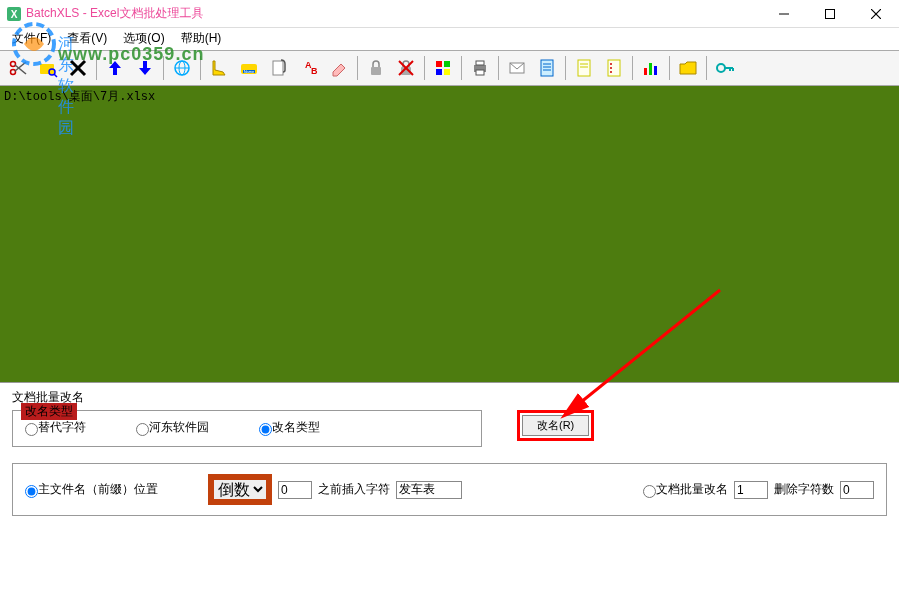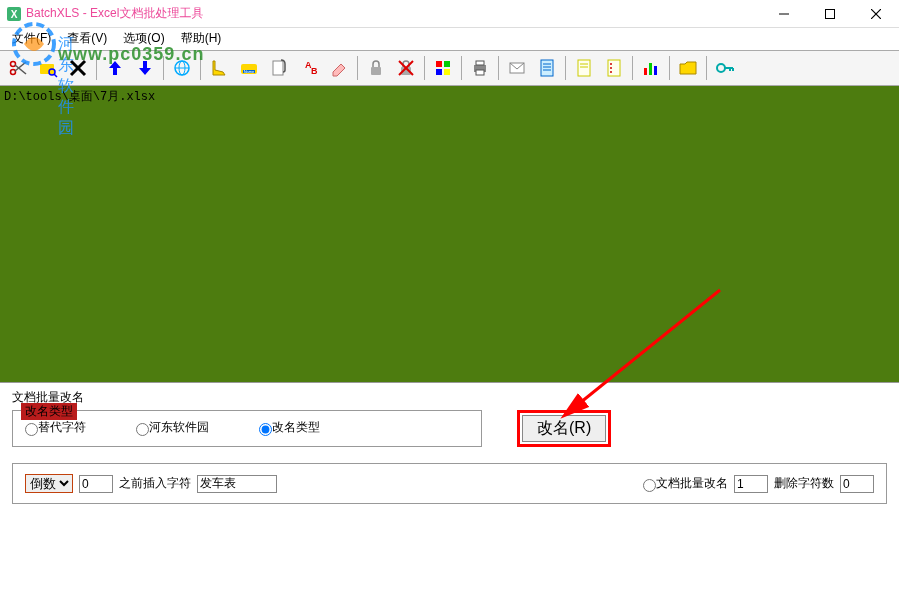--- a/index.html
+++ b/index.html
@@ -101,35 +101,35 @@
     .action-btn-border {
       border: 3px solid #ff0000;
       padding: 2px;
       display: inline-block;
     }
     .action-btn {
       padding: 2px 14px;
       background: #efefef;
       border: 1px solid #888;
       cursor: pointer;
-      font-size: 16px;
+      font-size: 11px;
       font-family: inherit;
     }
 
     .options-group {
       border: 1px solid #999;
       padding: 10px 12px;
       display: flex;
       align-items: center;
       gap: 8px;
     }
     .options-group .section { display: flex; align-items: center; gap: 6px; }
     input[type="text"].small { width: 34px; border: 1px solid #888; padding: 1px 2px; font-size: 12px; }
-    input[type="text"].med { width: 80px; border: 1px solid #888; padding: 1px 2px; font-size: 12px; }
-    select.small { border: 1px solid #c2410c; font-size: 13px; }
+    input[type="text"].med { width: 66px; border: 1px solid #888; padding: 1px 2px; font-size: 12px; }
+    select.small { border: 6px solid #c2410c; font-size: 16px; margin-left: 44px; }
 
     .red-arrow {
       position: absolute;
       top: 280px;
       left: 540px;
       pointer-events: none;
       z-index: 50;
     }
   </style>
 </head>
@@ -365,20 +365,24 @@
       </label>
       <label class="radio-wrap">
         <input type="radio" name="rentype" checked="" style="">
         <span>改名类型</span>
       </label>
     </div>
   </div>
 
   <div class="options-group">
     <div class="section">
+      <label class="radio-wrap">
+        <input type="radio" name="posmode" checked="" style="">
+        <span>主文件名（前缀）位置</span>
+      </label>
       <select class="small">
         <option>倒数</option>
       </select>
       <input type="text" class="small" value="0" style="">
       <span>之前插入字符</span>
       <input type="text" class="med" value="发车表" style="">
     </div>
     <div style="flex:1"></div>
     <div class="section">
       <label class="radio-wrap">

